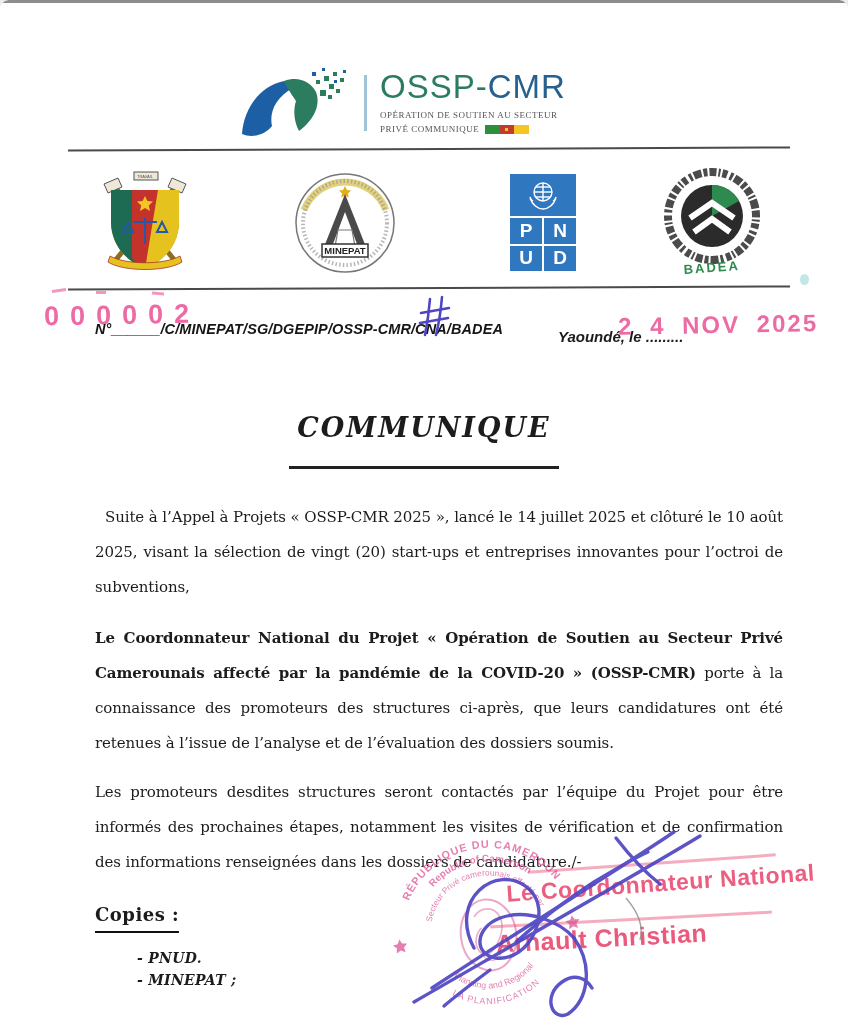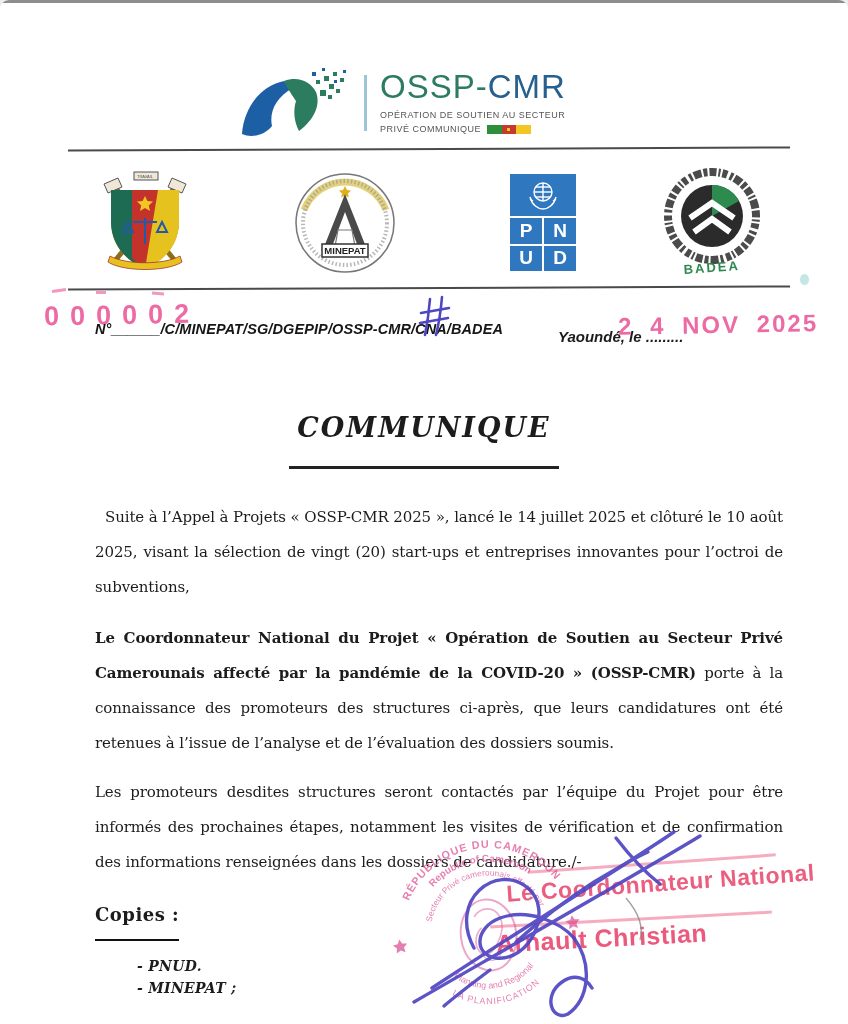--- a/index.html
+++ b/index.html
@@ -9,21 +9,21 @@
   .top-edge{position:absolute;top:0;left:0;width:100%;height:3px;background:#8d8d8d;}
 
   
   .brand{position:absolute;left:236px;top:64px;display:flex;align-items:center;}
   .brand-wave{width:122px;height:78px;}
   .brand-divider{width:3px;height:56px;background:#9fc3d8;margin:0 13px 0 6px;}
   .brand-name{font-family:"Liberation Sans",sans-serif;font-weight:normal;
               font-size:33px;letter-spacing:1px;line-height:1;}
   .brand-name .p1{color:var(--brand-green);}
   .brand-name .p2{color:var(--brand-blue);}
-  .brand-sub{font-family:Liberation Sans, sans-serif;font-size:9px;color:#555;
+  .brand-sub{font-family:Liberation Serif, serif;font-size:9px;color:#555;
              letter-spacing:.5px;margin-top:6px;line-height:1.5;white-space:nowrap;}
   .flag-chip{display:inline-block;width:44px;height:9px;vertical-align:middle;margin-left:6px;
              background:linear-gradient(90deg,#2d8f3c 0 33%,#c23b2e 33% 66%,#f3c623 66% 100%);
              position:relative;}
   .flag-chip::after{content:"";position:absolute;left:20px;top:3px;width:3px;height:3px;background:#f3c623;}
 
   .rule{position:absolute;left:68px;width:722px;height:2px;background:var(--rule-gray);transform:rotate(-.25deg);}
   .rule-1{top:148px;} .rule-2{top:287px;}
 
   
@@ -58,21 +58,21 @@
   .doc-title{position:absolute;left:0;top:412px;width:100%;text-align:center;}
   .doc-title span{display:inline-block;font-weight:bold;font-style:italic;font-size:27px;
                   letter-spacing:2px;border-bottom:3px solid #222;padding:0 8px 23px;}
 
   
   .body-col{position:absolute;left:95px;top:500px;width:688px;}
   .body-col p{margin:0 0 14px;font-size:15px;line-height:35px;text-align:justify;letter-spacing:-.1px;}
   .body-col p.first{text-indent:10px;margin-bottom:16px;}
   .body-col .b{font-weight:bold;}
   .copies-head{display:inline-block;font-weight:bold;font-size:18px;border-bottom:2.5px solid #111;
-               padding-bottom:14px;margin-top:10px;letter-spacing:.5px;}
+               padding-bottom:6px;margin-top:10px;letter-spacing:.5px;}
   .copies-list{list-style:none;margin:14px 0 0;padding:0 0 0 42px;}
   .copies-list li{font-weight:bold;font-style:italic;font-size:14px;line-height:1.6;letter-spacing:.3px;}
 
   
   .sig-zone{position:absolute;left:378px;top:830px;width:470px;height:194px;}
   .round-stamp{position:absolute;left:6px;top:6px;}
   .stamp-line{position:absolute;background:var(--stamp-red);height:3px;opacity:.45;}
   .title-stamp{position:absolute;left:128px;top:40px;font-family:"Liberation Sans",sans-serif;
                font-weight:bold;font-size:23px;letter-spacing:.5px;color:var(--stamp-red);
                transform:rotate(-4deg);opacity:.88;white-space:nowrap;}

